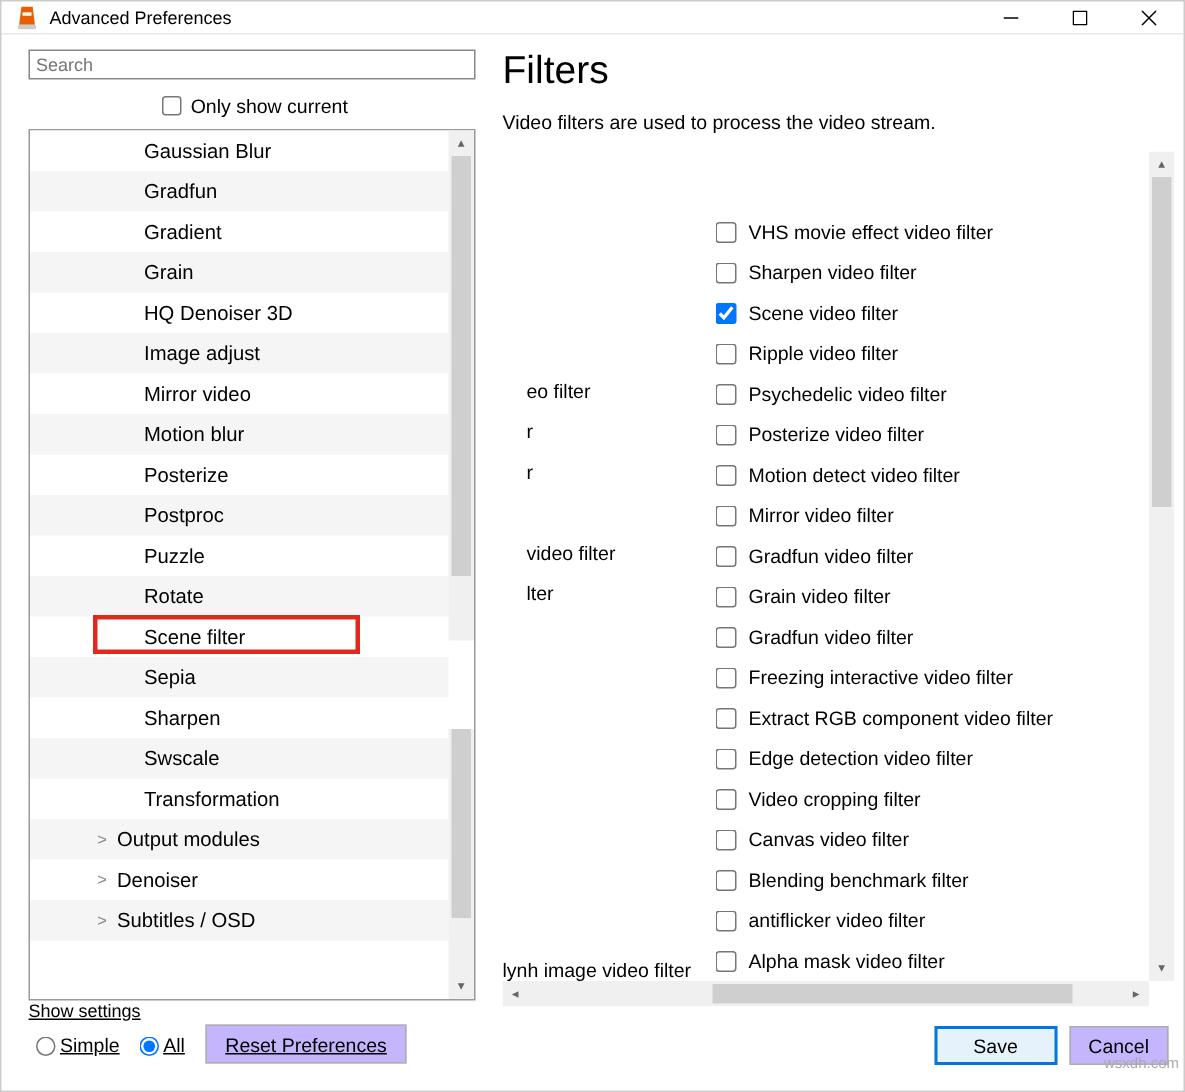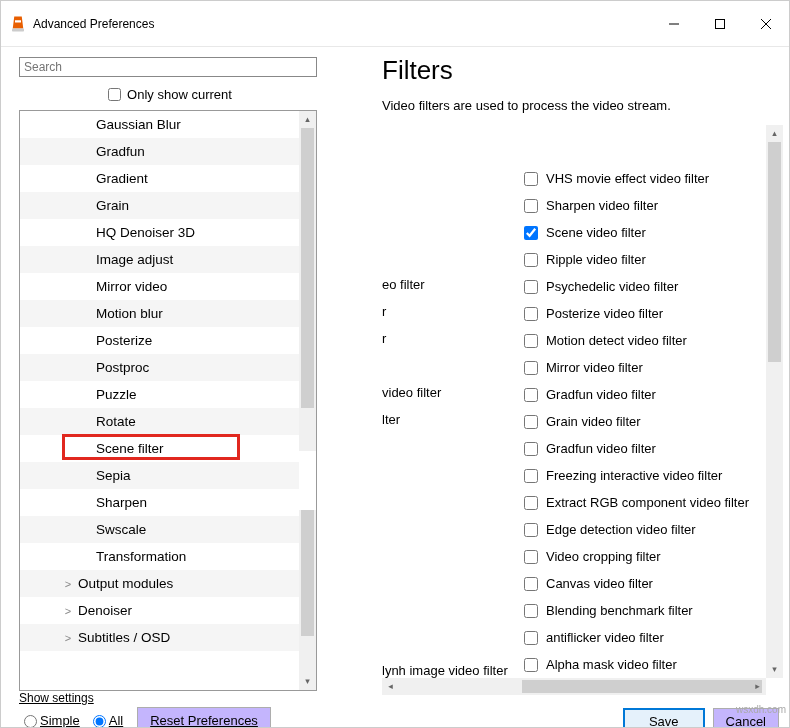--- a/index.html
+++ b/index.html
@@ -1,24 +1,24 @@
 <!DOCTYPE html>
 <html><head>
 <meta charset="utf-8">
 <style>
   * { box-sizing: border-box; font-family: "Segoe UI", Tahoma, sans-serif; }
   body { margin: 0; background: #fff; width: 790px; height: 728px; overflow: hidden; border: 1px solid #ccc; font-size: 13px; }
 
-  .titlebar { height: 46px; display: flex; align-items: center; padding: 0 0 0 8px; border-bottom: 1px solid #e8e8e8; }
+  .titlebar { height: 22px; display: flex; align-items: center; padding: 0 0 0 8px; border-bottom: 1px solid #e8e8e8; }
   .titlebar-icon { width: 18px; height: 18px; margin-right: 6px; }
   .titlebar-title { font-size: 12px; }
   .titlebar-spacer { flex: 1; }
   .titlebar-btn { width: 46px; height: 30px; display: flex; align-items: center; justify-content: center; }
 
-  .content { display: flex; height: calc(100% - 30px - 44px); padding: 2px 0 0 0; gap: 47px; }
+  .content { display: flex; height: calc(100% - 30px - 44px); padding: 2px 0 0 0; }
 
   .left { width: 320px; padding: 8px 4px 8px 18px; display: flex; flex-direction: column; }
   .search { border: 1px solid #888; height: 20px; padding: 1px 4px; font-size: 12px; background: #fff; }
   .only-row { display: flex; align-items: center; margin: 8px 0 6px 0; font-size: 13px; justify-content: center; }
   .only-row input { margin-right: 6px; }
 
   .tree-wrap { position: relative; border: 1px solid #999; flex: 1; }
   .tree { position: absolute; inset: 0; overflow: hidden; background: #fff; }
   .tree-inner { width: calc(100% - 17px); }
   .titem { height: 27px; display: flex; align-items: center; font-size: 13.5px; padding-left: 4px; }
@@ -34,21 +34,21 @@
   .vscroll-bot { position: absolute; bottom: 0; right: 0; width: 17px; height: 180px; background: #f0f0f0; }
   .vscroll-bot:after { content:"▾"; position:absolute; bottom:0; left:0; right:0; text-align:center; font-size:9px; color:#666; line-height:17px; }
   .vthumb-top { position:absolute; top:17px; left:2px; right:2px; height:280px; background:#cfcfcf; }
   .vthumb-bot { position:absolute; top:0px; left:2px; right:2px; height:126px; background:#cfcfcf; }
 
   .right { flex: 1; padding: 2px 6px 4px 14px; display:flex; flex-direction:column;justify-content:center; }
   .rtitle { font-size: 26px; margin: 4px 0 12px 0; font-weight: 400; }
   .rdesc { font-size: 13px; margin-bottom: 12px; }
   .filters-wrap { position:relative; flex:1; border: none; }
   .filters { position:absolute; inset:0; overflow:hidden; }
-  .fcol-left { position:absolute; left:0; top:146px; width:130px; }
+  .fcol-left { position:absolute; left:16px; top:146px; width:130px; }
   .fcol-left div { height:27px; font-size:13px; display:flex; align-items:center; }
   .fcol-right { position:absolute; left:138px; top:40px; }
   .frow { height:27px; display:flex; align-items:center; font-size:13px; }
   .frow input { margin-right: 8px; width:14px; height:14px; }
   .rvscroll { position:absolute; right:0; top:0; width:17px; bottom:17px; background:#f0f0f0; }
   .rvscroll:before { content:"▴"; position:absolute; top:0; left:0; right:0; text-align:center; font-size:9px; color:#666; line-height:17px; }
   .rvscroll:after { content:"▾"; position:absolute; bottom:0; left:0; right:0; text-align:center; font-size:9px; color:#666; line-height:17px; }
   .rvthumb { position:absolute; top:17px; left:2px; right:2px; height:220px; background:#cfcfcf; }
   .rhscroll { position:absolute; left:0; right:17px; bottom:0; height:17px; background:#f0f0f0; }
   .rhscroll:before { content:"◂"; position:absolute; left:0; top:0; bottom:0; width:17px; text-align:center; font-size:9px; color:#666; line-height:17px; }

